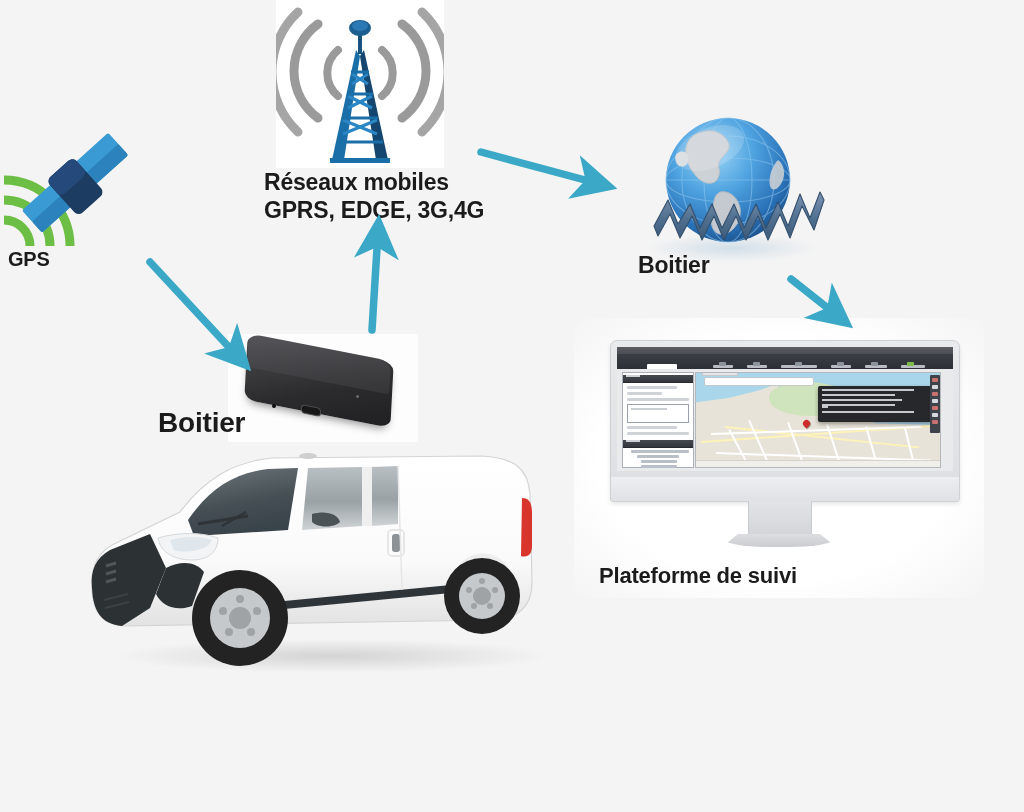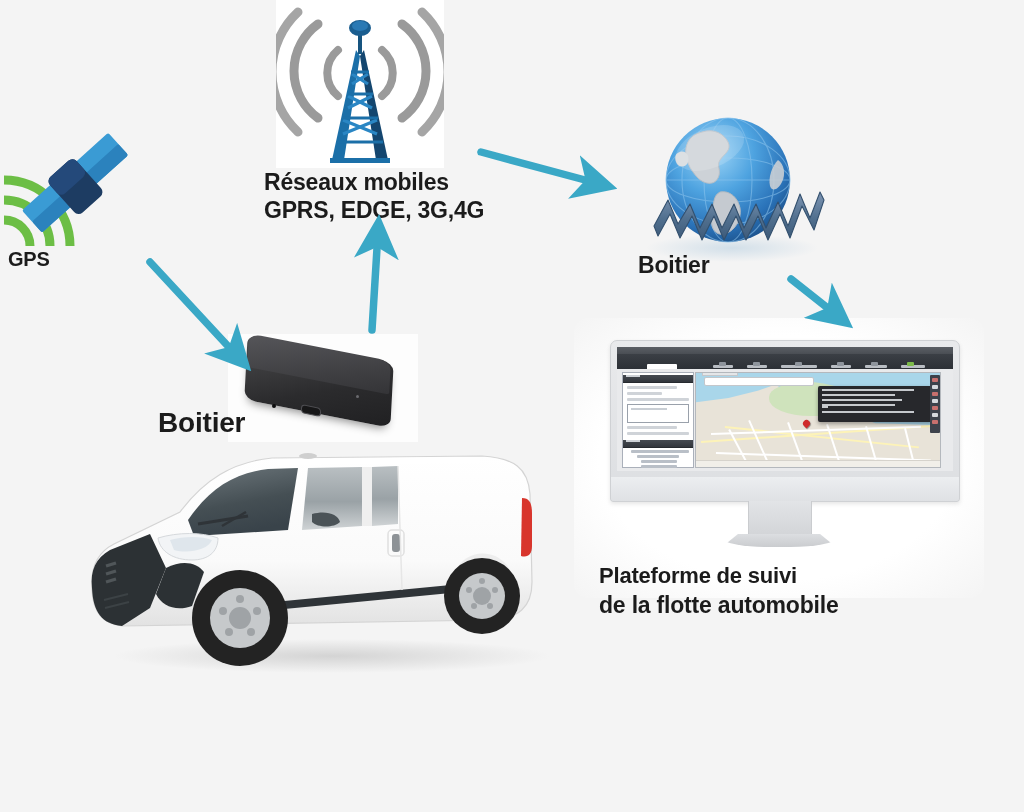--- a/index.html
+++ b/index.html
@@ -586,21 +586,20 @@
           </div>
         </div>
       </div>
       <div class="mon-chin"></div>
     </div>
 
     <div class="mon-neck"></div>
     <div class="mon-base"></div>
 
     <div class="lbl" style="left:25px; top:245px; width:360px; font-size:22px;">Plateforme de suivi</div>
-    <div class="lbl" style="left:25px; top:273px; width:360px; font-size:23px;">de la flotte automobile</div>
   </div>
 
   <svg class="arrow-svg" style="left:0; top:0;" width="1024" height="812" viewBox="0 0 1024 812">
     <defs>
       <marker id="ah" markerWidth="6" markerHeight="6" refX="3.6" refY="3" orient="auto">
         <path d="M 0,0 L 6,3 L 0,6 L 1.6,3 Z" fill="#3aa8c6"></path>
       </marker>
     </defs>
 
     <g stroke="#3aa8c6" stroke-width="7.5" fill="none" stroke-linecap="round" marker-end="url(#ah)">

